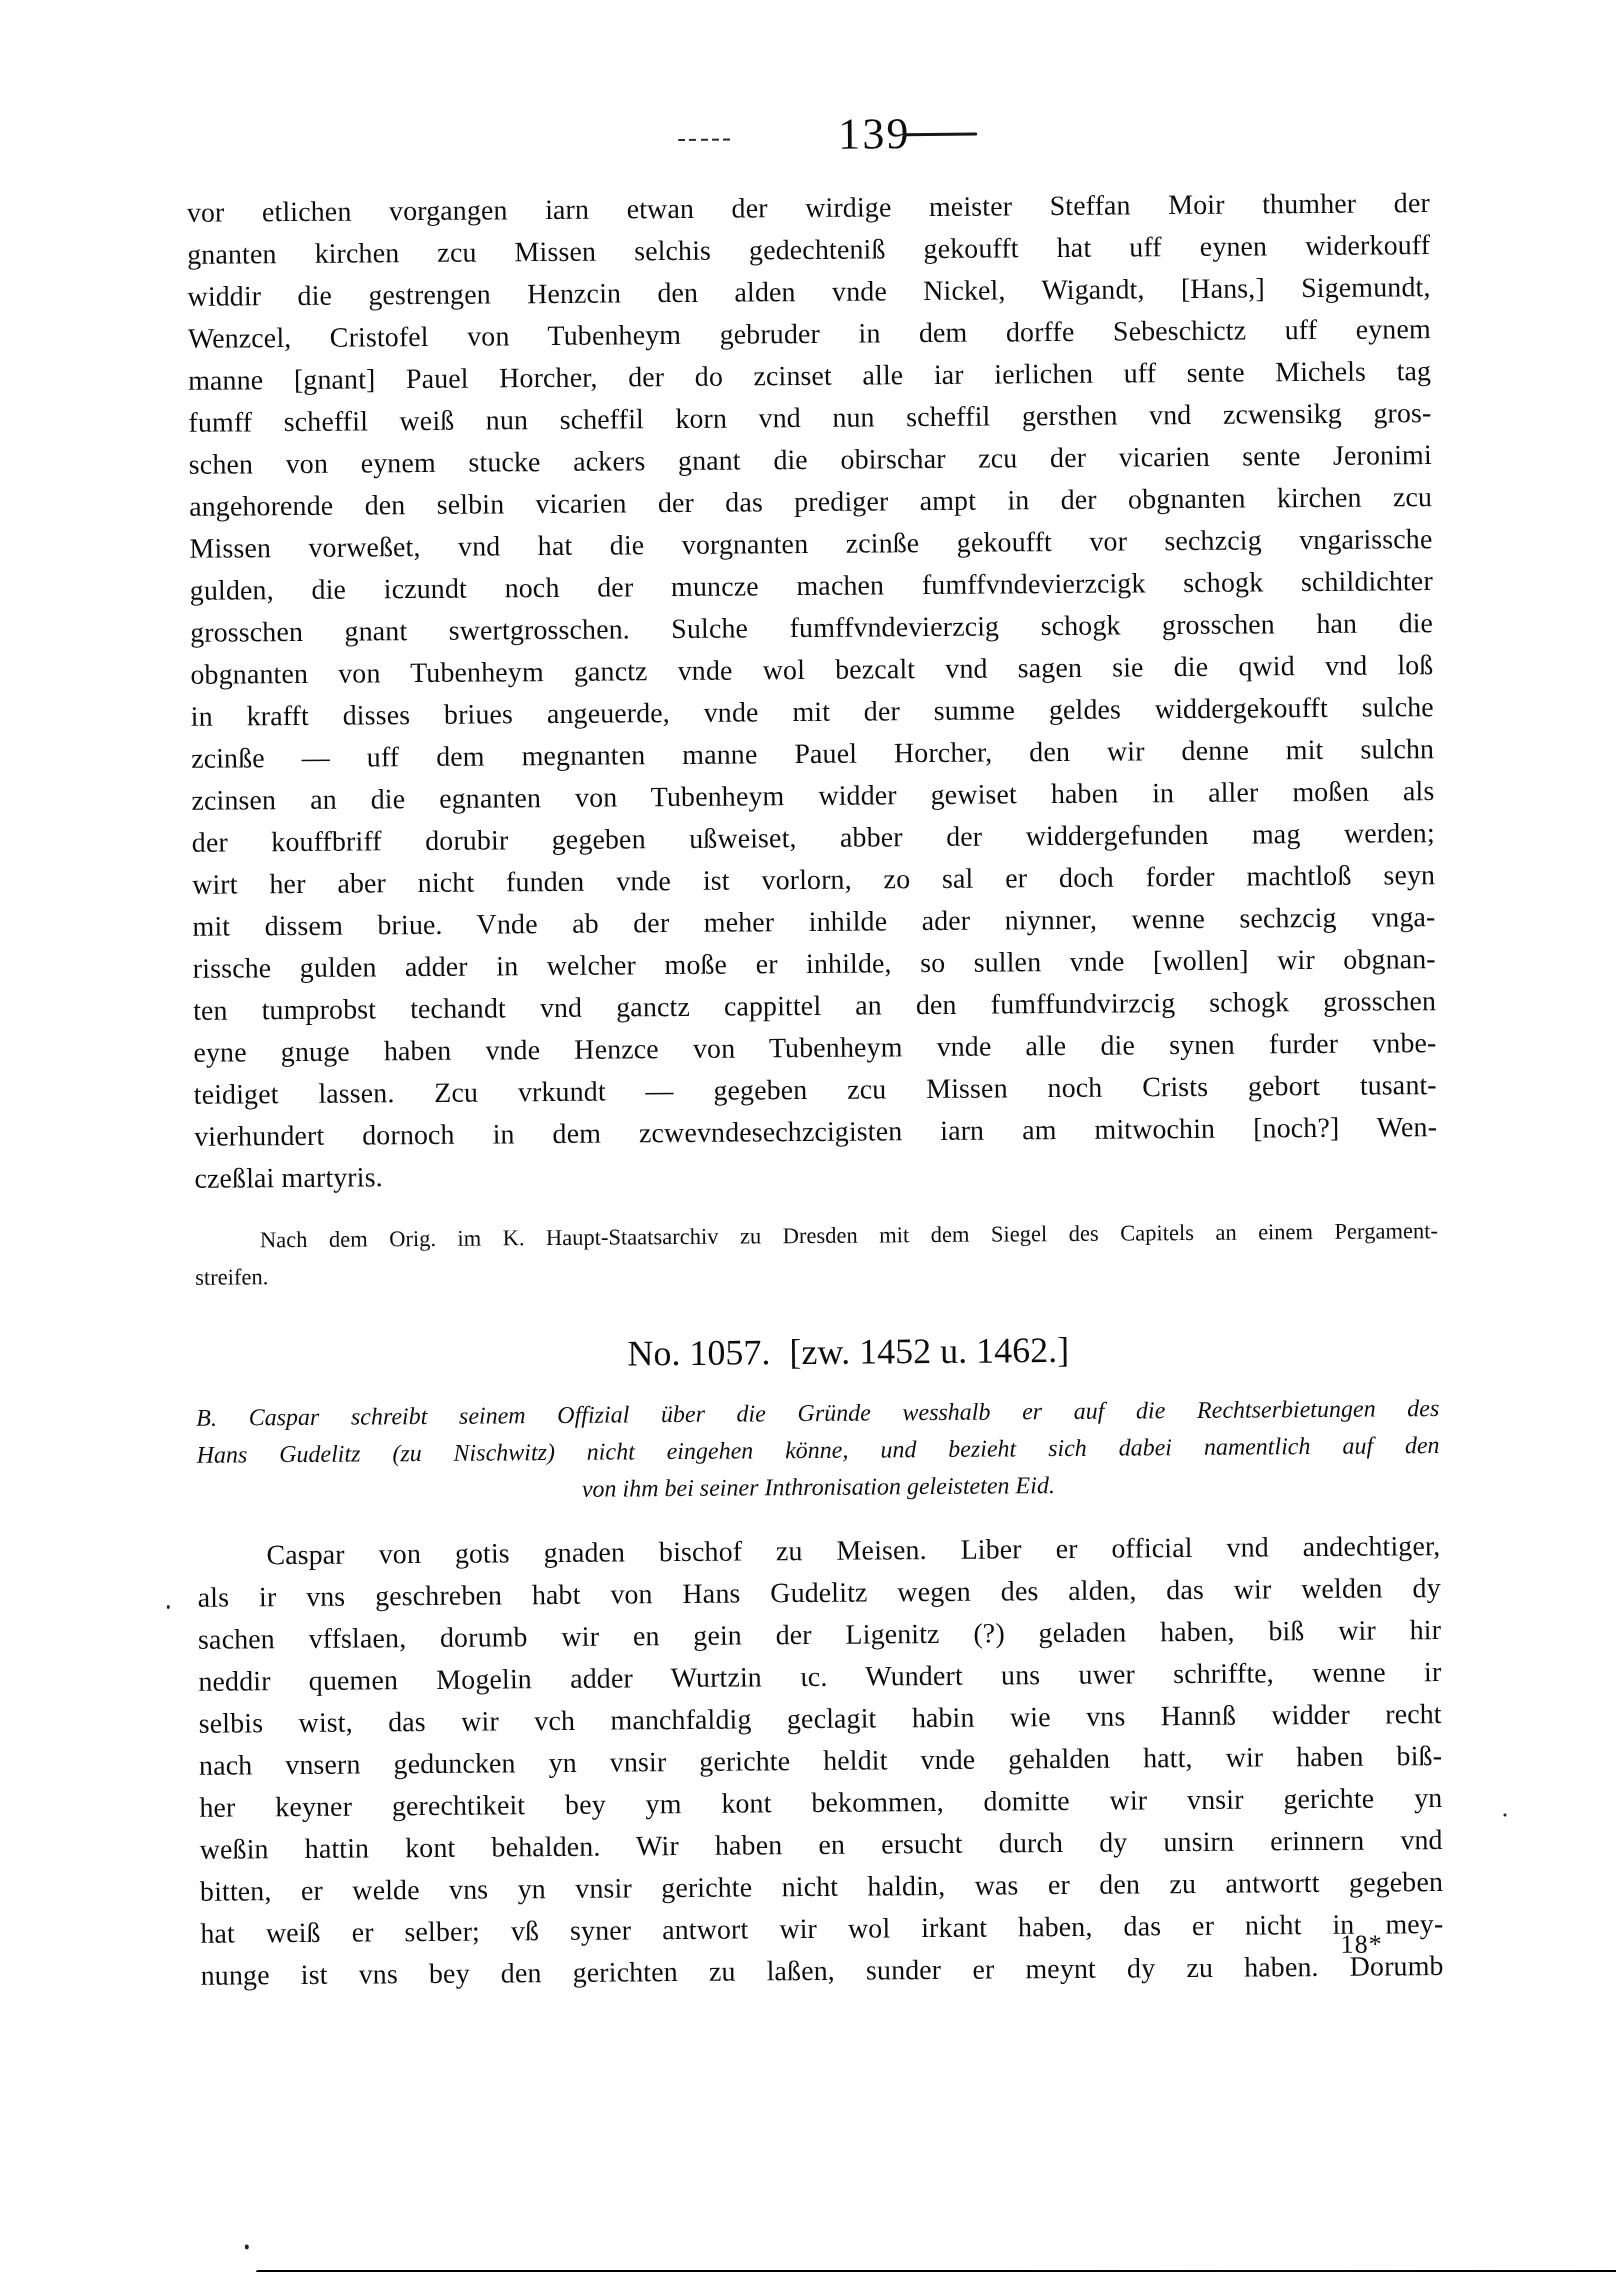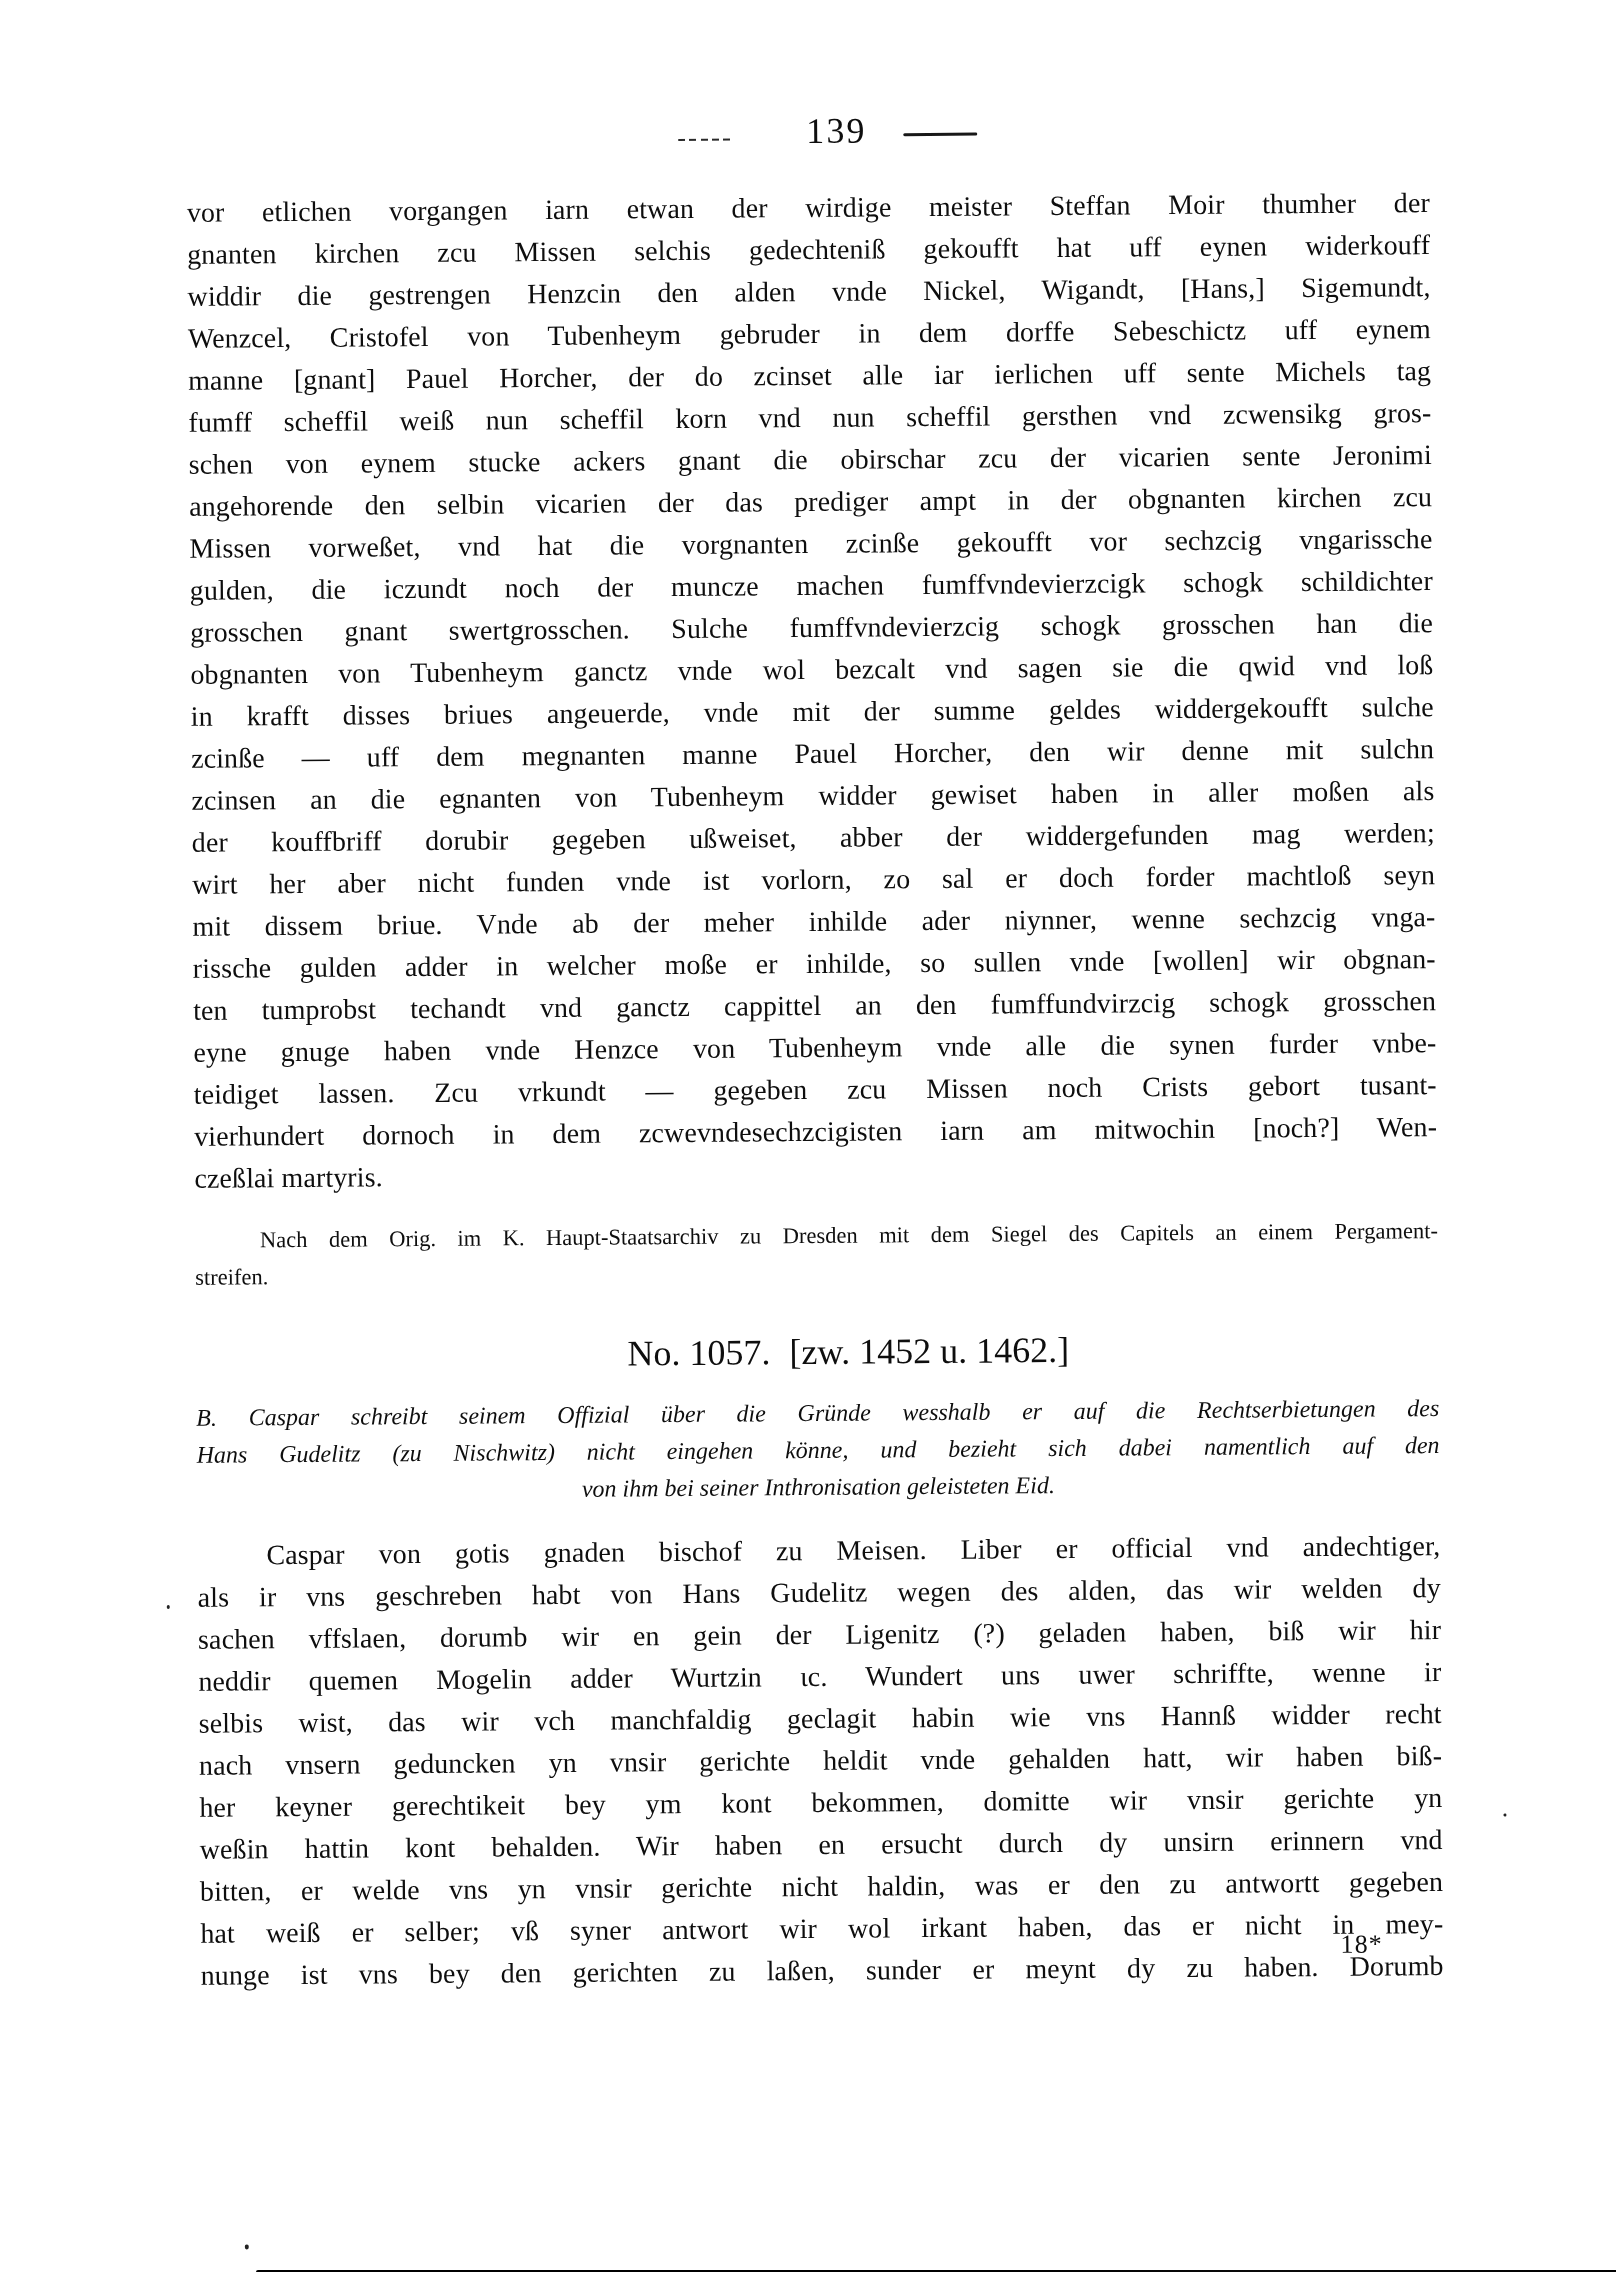--- a/index.html
+++ b/index.html
@@ -16,23 +16,23 @@
   .skew {
     position: absolute;
     inset: 0;
     transform: rotate(-0.45deg);
     transform-origin: 803px 1124px;
   }
 
   
   .pagenum {
     position: absolute;
-    left: 814px;
+    left: 846px;
     top: 113px;
-    font-size: 36px;
+    font-size: 44px;
     line-height: 1;
     letter-spacing: 2.1px;
   }
   .dash { position: absolute; background: #181818; }
   .dash-left {
     left: 686px; top: 138px; width: 54px; height: 2.1px;
     background: repeating-linear-gradient(90deg, #2a2a2a 0 7px, rgba(0,0,0,0) 7px 11.2px);
   }
   .dash-right {
     left: 911px; top: 134px; width: 74px; height: 3.2px;

